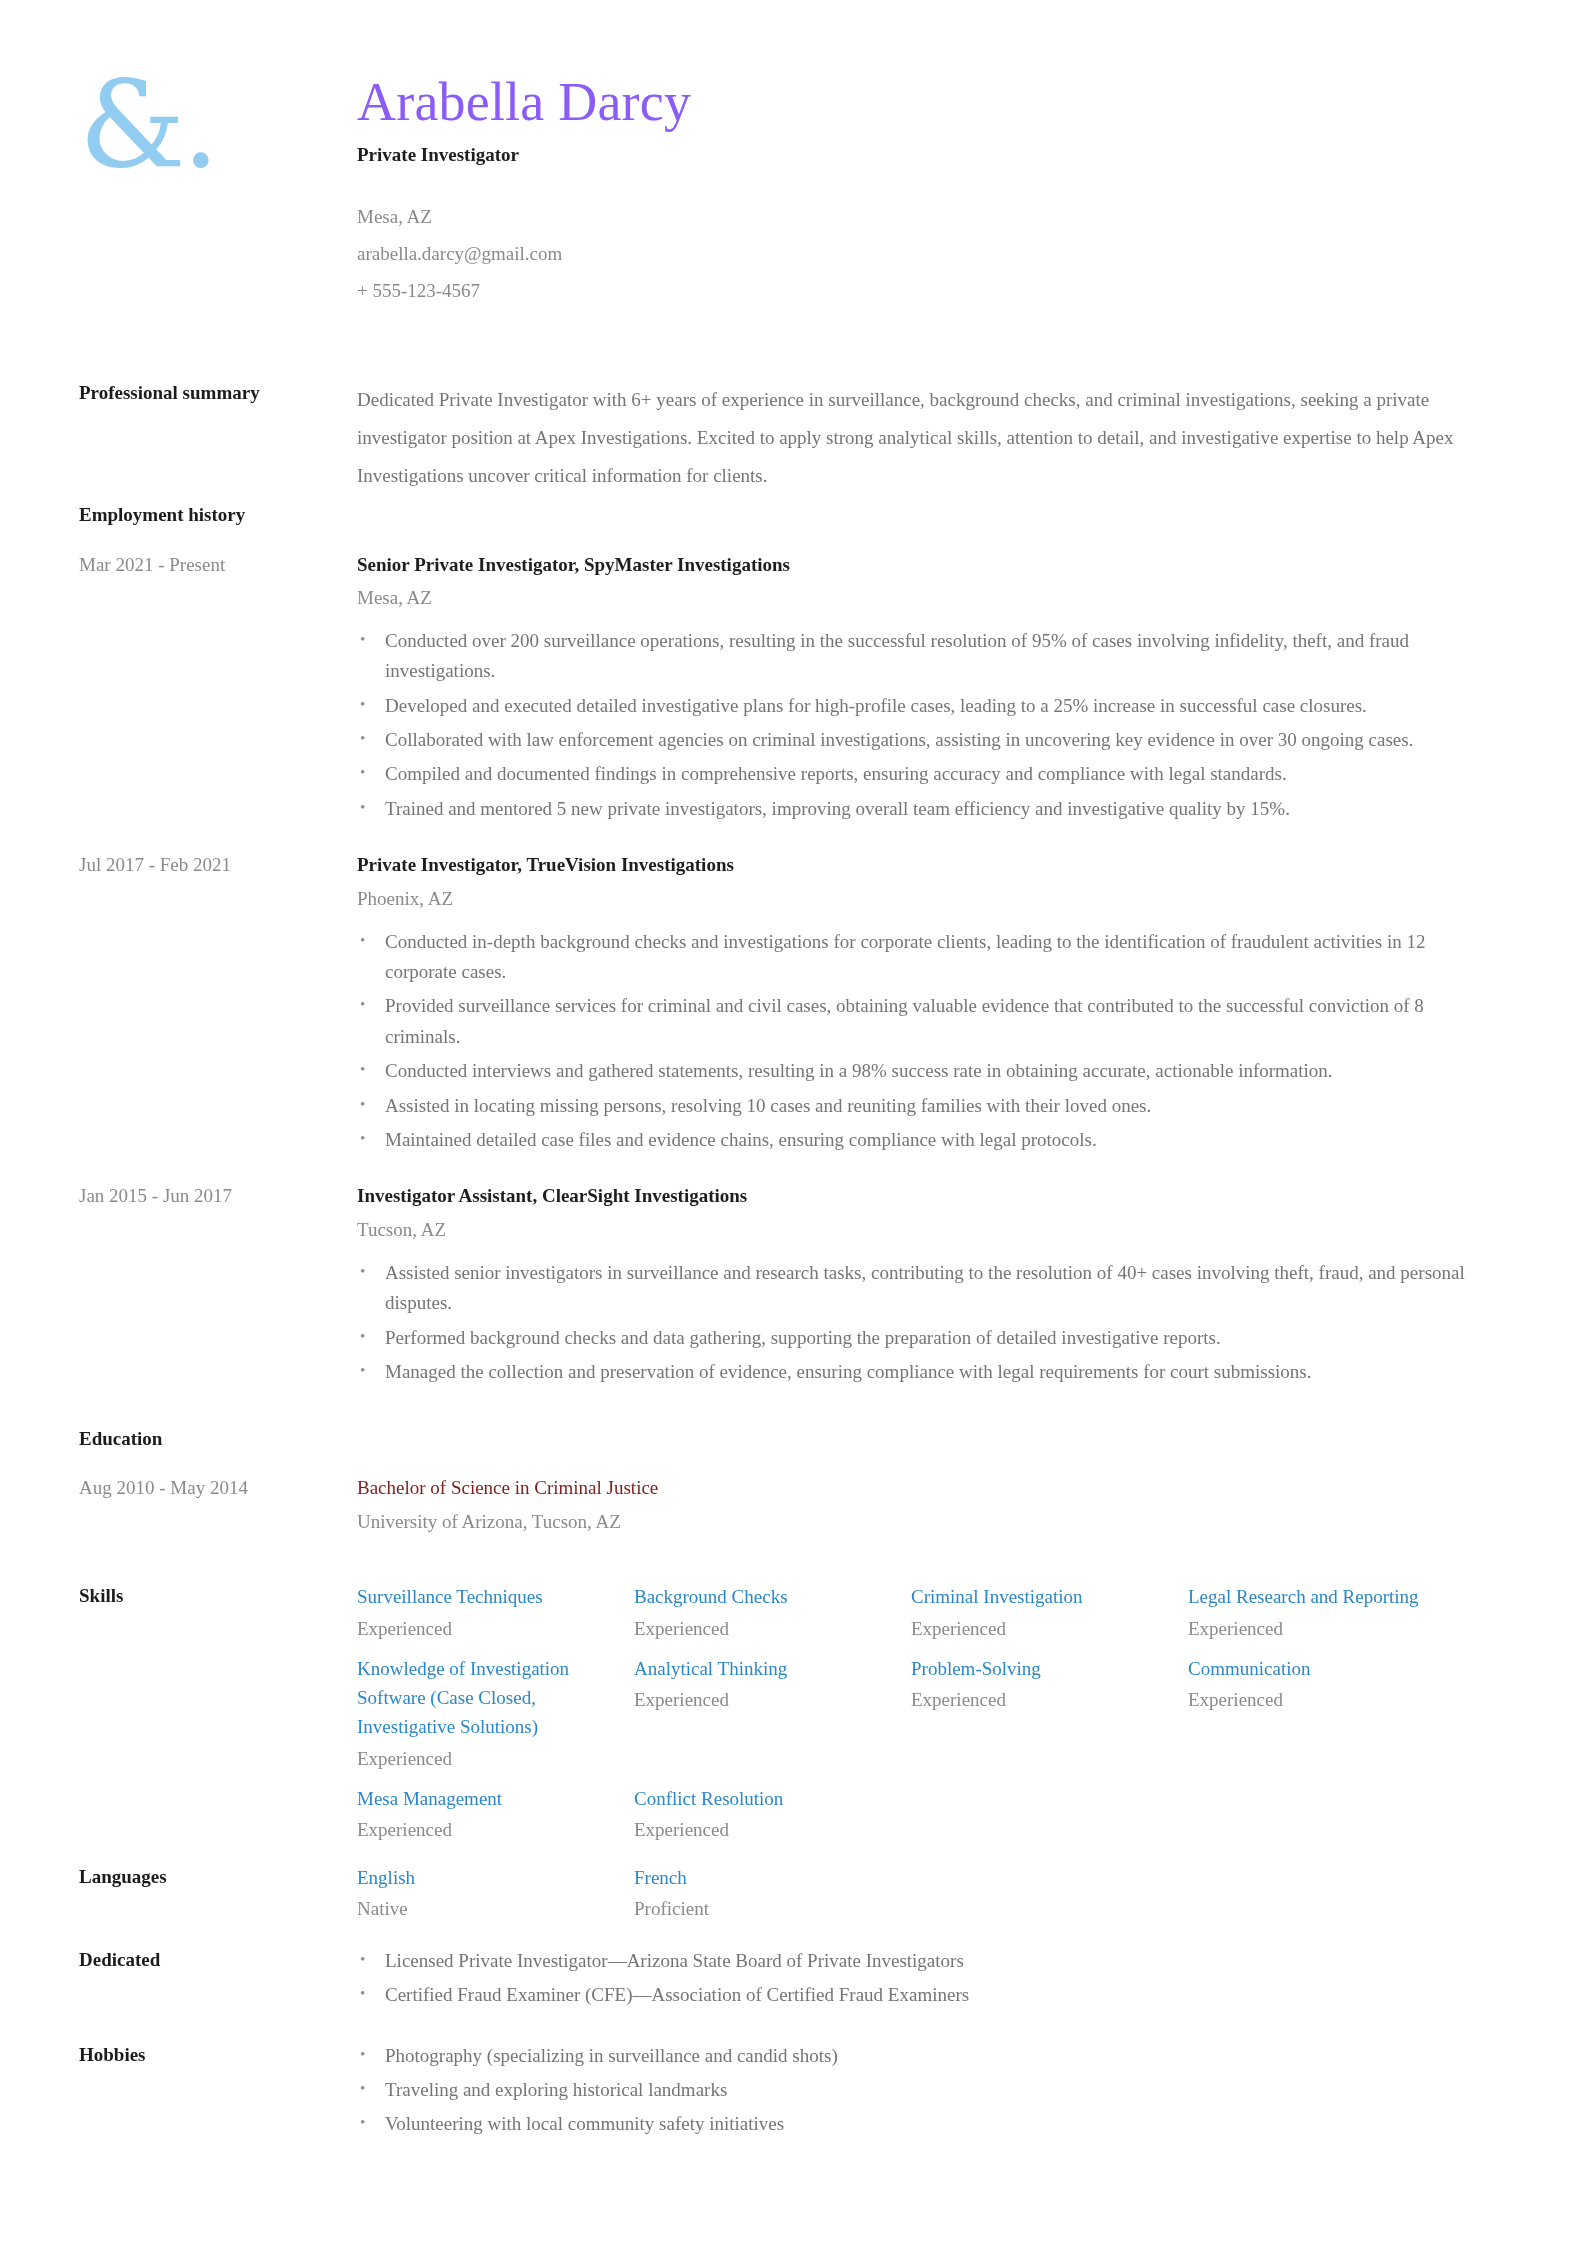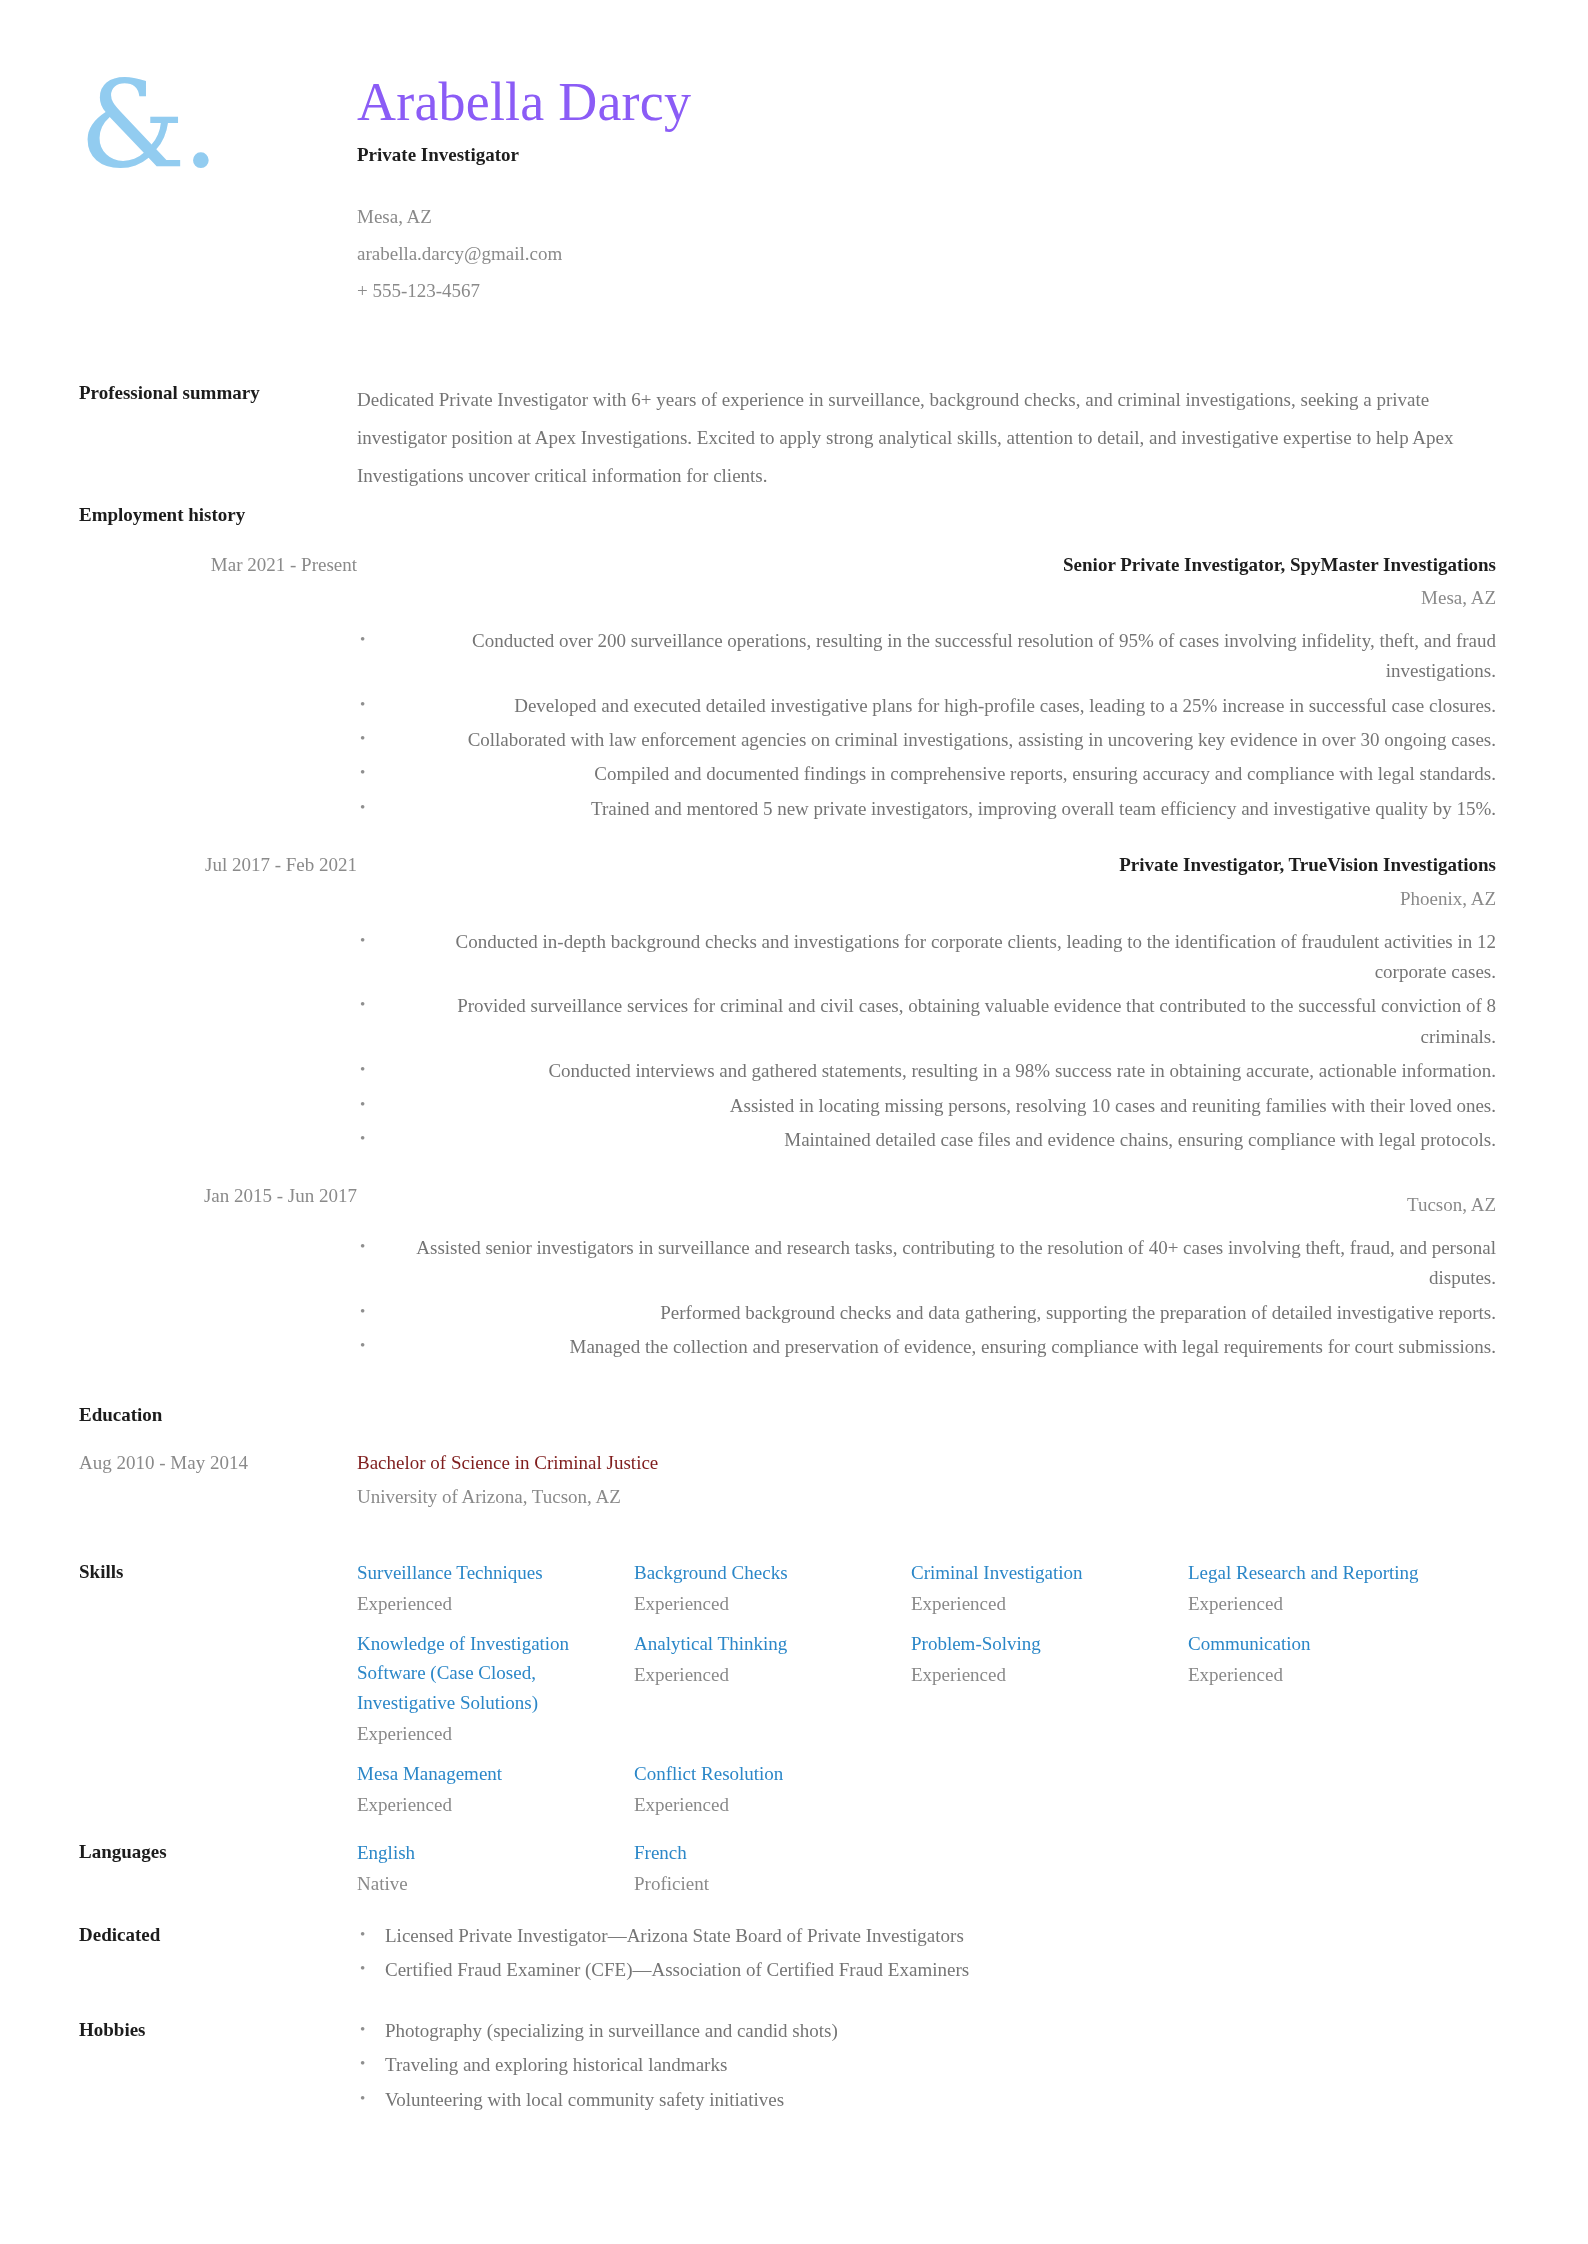--- a/index.html
+++ b/index.html
@@ -39,21 +39,21 @@
   .contact-line { color: #8a8a8a; line-height: 1.2; margin-bottom: 14px; }
 
   
   .section-label { color: #1c1c1c; font-weight: 700; line-height: 1.3; padding-right: 20px; }
   .date-label { color: #8a8a8a; line-height: 1.3; }
 
   .summary-row { margin-top: 64px; }
   .summary-text { line-height: 2.0; margin-top: -6px; }
 
   .employment-label-row { margin-top: 8px; }
-  .job-row { margin-top: 25px; text-align: right; }
+  .job-row { margin-top: 25px; }
   .job-heading { font-weight: 700; color: #1e1e1e; line-height: 1.3; }
   .job-location { color: #8a8a8a; margin-top: 9px; line-height: 1.3; }
 
   ul.bullets { list-style: none; margin: 15px 0 0 0; padding: 0; }
   ul.bullets li {
     position: relative;
     padding-left: 28px;
     line-height: 1.6;
     margin-bottom: 4px;
     color: #757575;
@@ -143,20 +143,21 @@
           <li><span class="dot">•</span><span>Conducted interviews and gathered statements, resulting in a 98% success rate in obtaining accurate, actionable information.</span></li>
           <li><span class="dot">•</span><span>Assisted in locating missing persons, resolving 10 cases and reuniting families with their loved ones.</span></li>
           <li><span class="dot">•</span><span>Maintained detailed case files and evidence chains, ensuring compliance with legal protocols.</span></li>
         </ul>
       </div>
     </div>
 
     <div class="row job-row">
       <div class="date-label">Jan 2015 - Jun 2017</div>
       <div>
+        <div class="job-heading">Investigator Assistant, ClearSight Investigations</div>
         <div class="job-location">Tucson, AZ</div>
         <ul class="bullets">
           <li><span class="dot">•</span><span>Assisted senior investigators in surveillance and research tasks, contributing to the resolution of 40+ cases involving theft, fraud, and personal disputes.</span></li>
           <li><span class="dot">•</span><span>Performed background checks and data gathering, supporting the preparation of detailed investigative reports.</span></li>
           <li><span class="dot">•</span><span>Managed the collection and preservation of evidence, ensuring compliance with legal requirements for court submissions.</span></li>
         </ul>
       </div>
     </div>
   </section>
 

